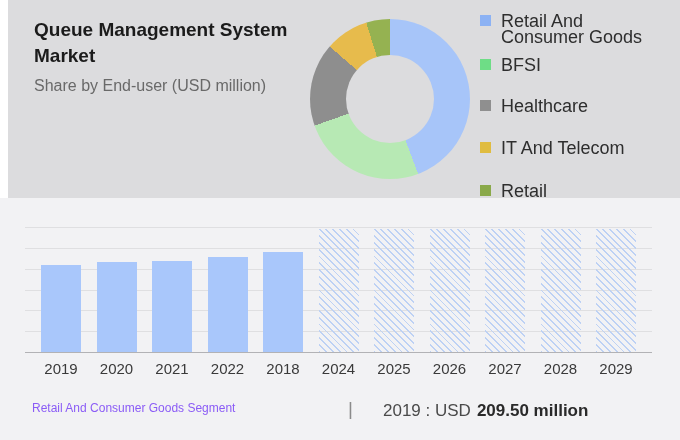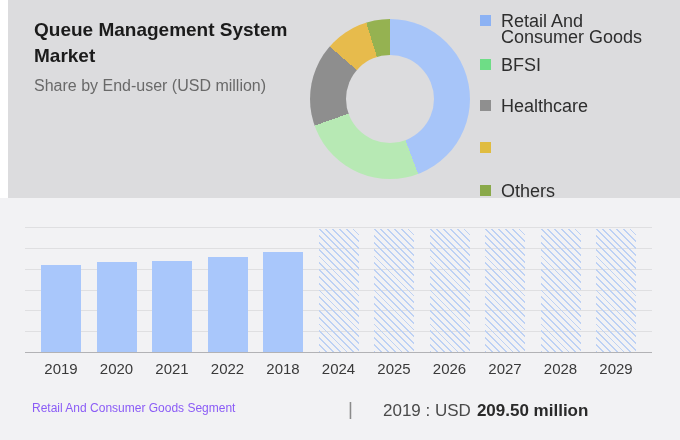--- a/index.html
+++ b/index.html
@@ -58,24 +58,25 @@
         <div class="legend-item" style="top: 44px;">
           <span class="legend-swatch" style="background: rgb(110, 221, 134);"></span>
           <span class="legend-label">BFSI</span>
         </div>
         <div class="legend-item" style="top: 85px;">
           <span class="legend-swatch" style="background: rgb(143, 143, 143);"></span>
           <span class="legend-label">Healthcare</span>
         </div>
         <div class="legend-item" style="top: 127px;">
           <span class="legend-swatch" style="background: rgb(224, 188, 64);"></span>
+          <span class="legend-label">IT And Telecom</span>
         </div>
         <div class="legend-item" style="top: 170px;">
           <span class="legend-swatch" style="background: rgb(138, 169, 74);"></span>
-          <span class="legend-label">Others</span>
+          <span class="legend-label">Retail</span>
         </div>
       </div>
   </div>
 
   <div class="bottom-section" style="background: rgb(242, 242, 244);">
     <div class="plot">
         <div class="gridline" style="top: 0px; background: rgb(223, 223, 225);"></div>
         <div class="gridline" style="top: 20.8333px; background: rgb(223, 223, 225);"></div>
         <div class="gridline" style="top: 41.6667px; background: rgb(223, 223, 225);"></div>
         <div class="gridline" style="top: 62.5px; background: rgb(223, 223, 225);"></div>

